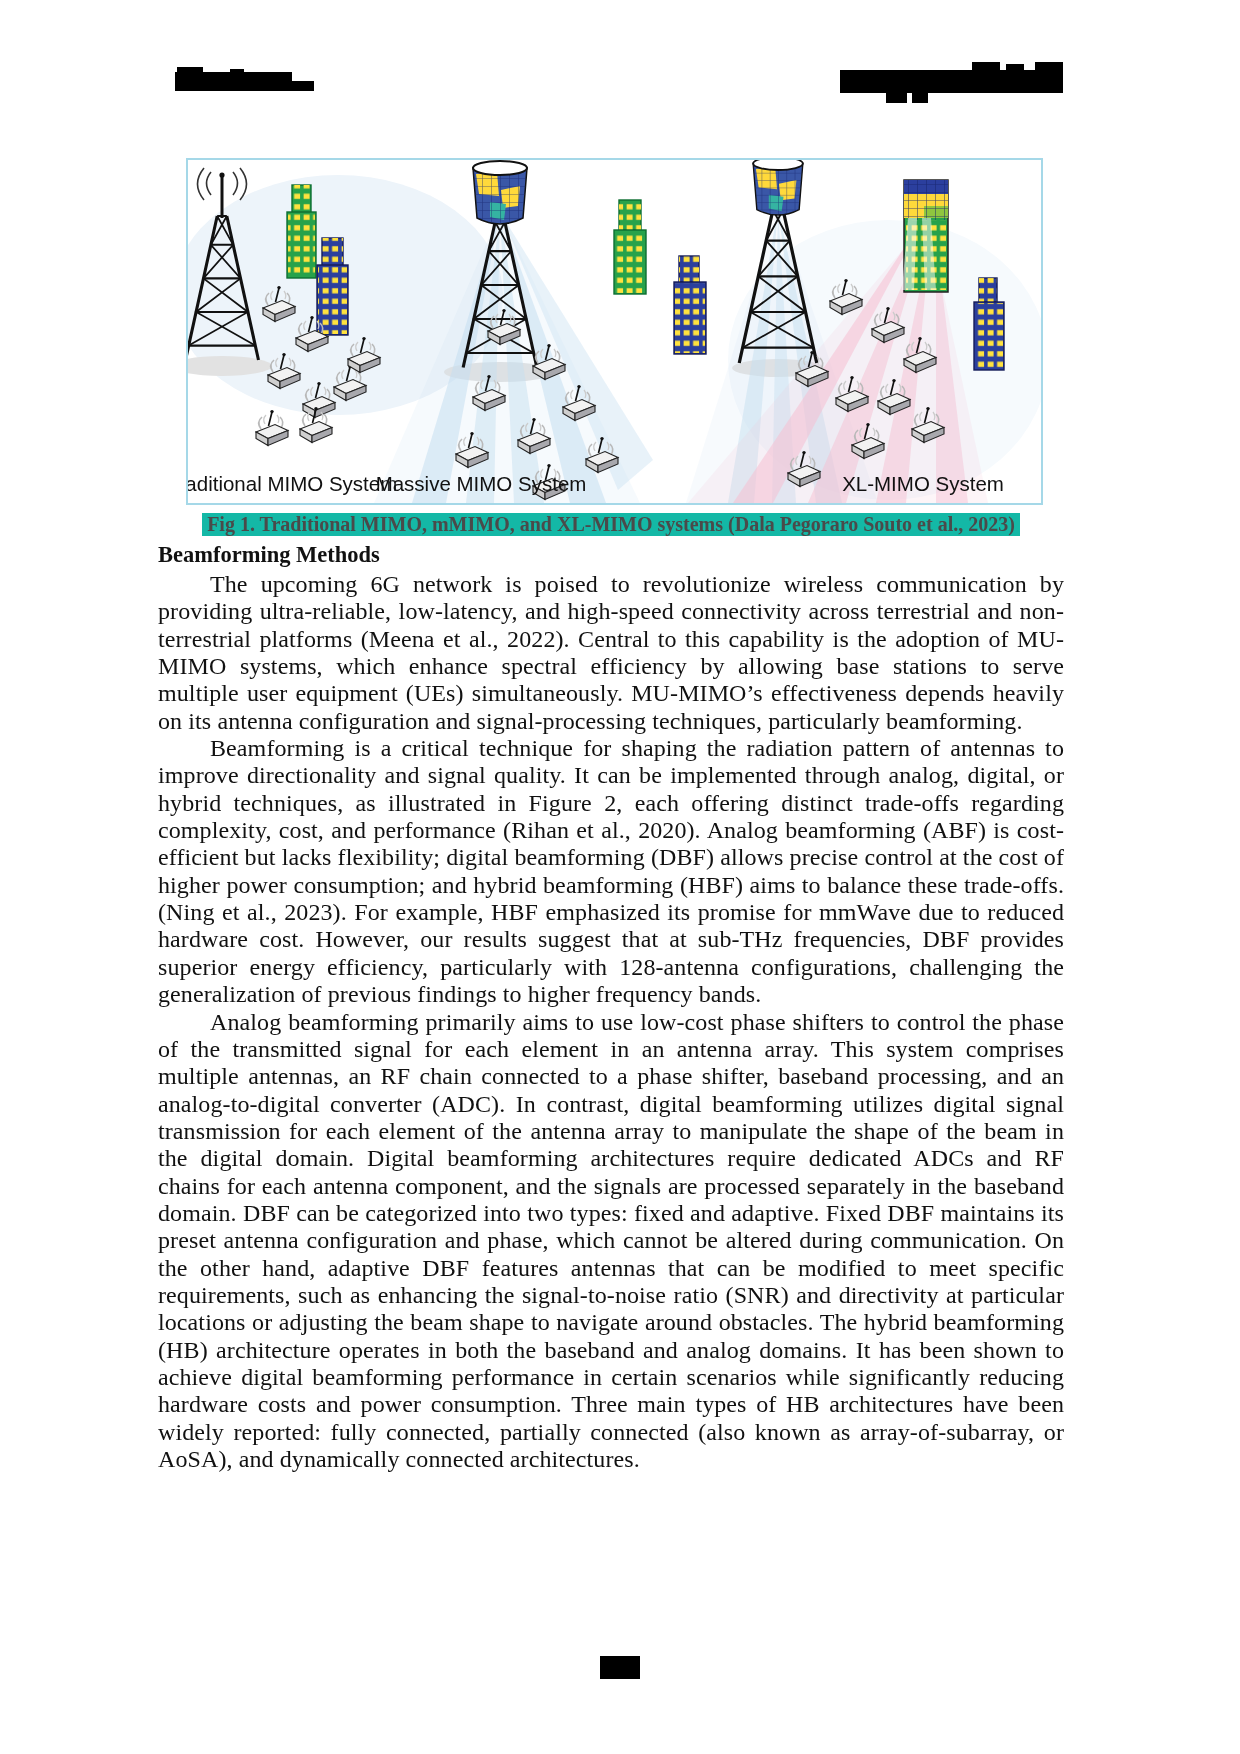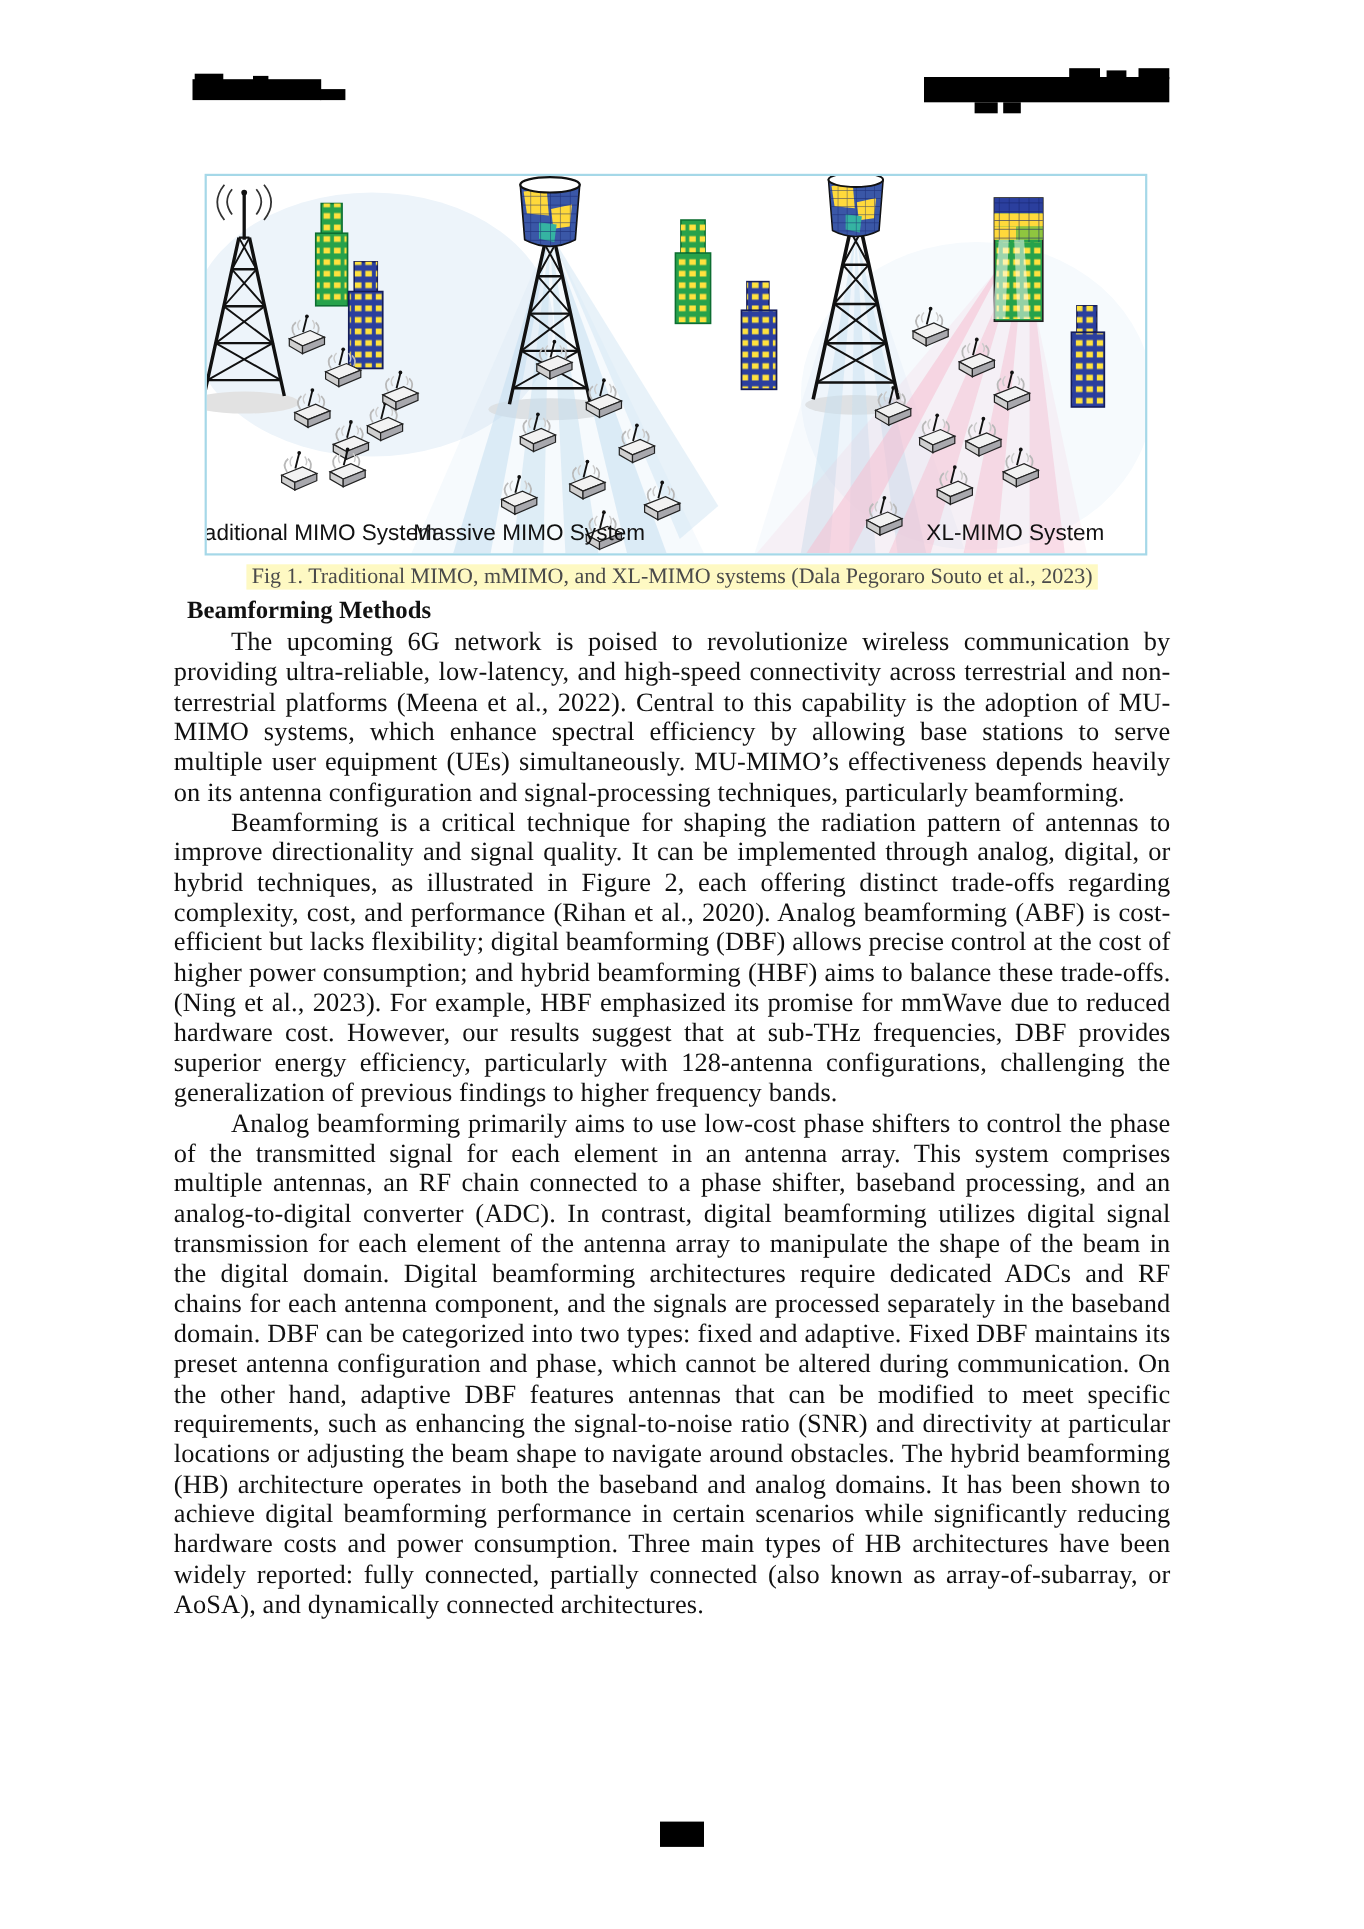--- a/index.html
+++ b/index.html
@@ -18,29 +18,29 @@
   .figure-box svg{display:block;}
   .panel-label{
     font-family:"Liberation Sans", sans-serif;
     font-size:20.5px;fill:#111;
   }
   
   .caption-row{
     position:absolute;left:158px;top:513px;width:906px;text-align:center;
   }
   .caption-redacted{
-    display:inline-block;background:#fef9c3;color:#4a4a4a;
-    font-weight:normal;font-size:20px;line-height:23px;padding:0 5px;
+    display:inline-block;background:#14b8a6;color:#4a4a4a;
+    font-weight:bold;font-size:20px;line-height:23px;padding:0 5px;
   }
   
   .text-block{
     position:absolute;left:158px;top:541px;width:906px;
   }
   .section-heading{
-    font-size:22.5px;font-weight:bold;margin:0 0 2px 12px;line-height:28px;
+    font-size:22.5px;font-weight:bold;margin:0 0 2px 0;line-height:28px;
   }
   .body-para{
     font-size:24px;line-height:27.35px;margin:0;
     text-align:justify;text-indent:52px;letter-spacing:0.1px;
   }
   
   .footer-blackout{left:600px;top:1656px;width:40px;height:23px;}
 </style>
 </head>
 <body>

